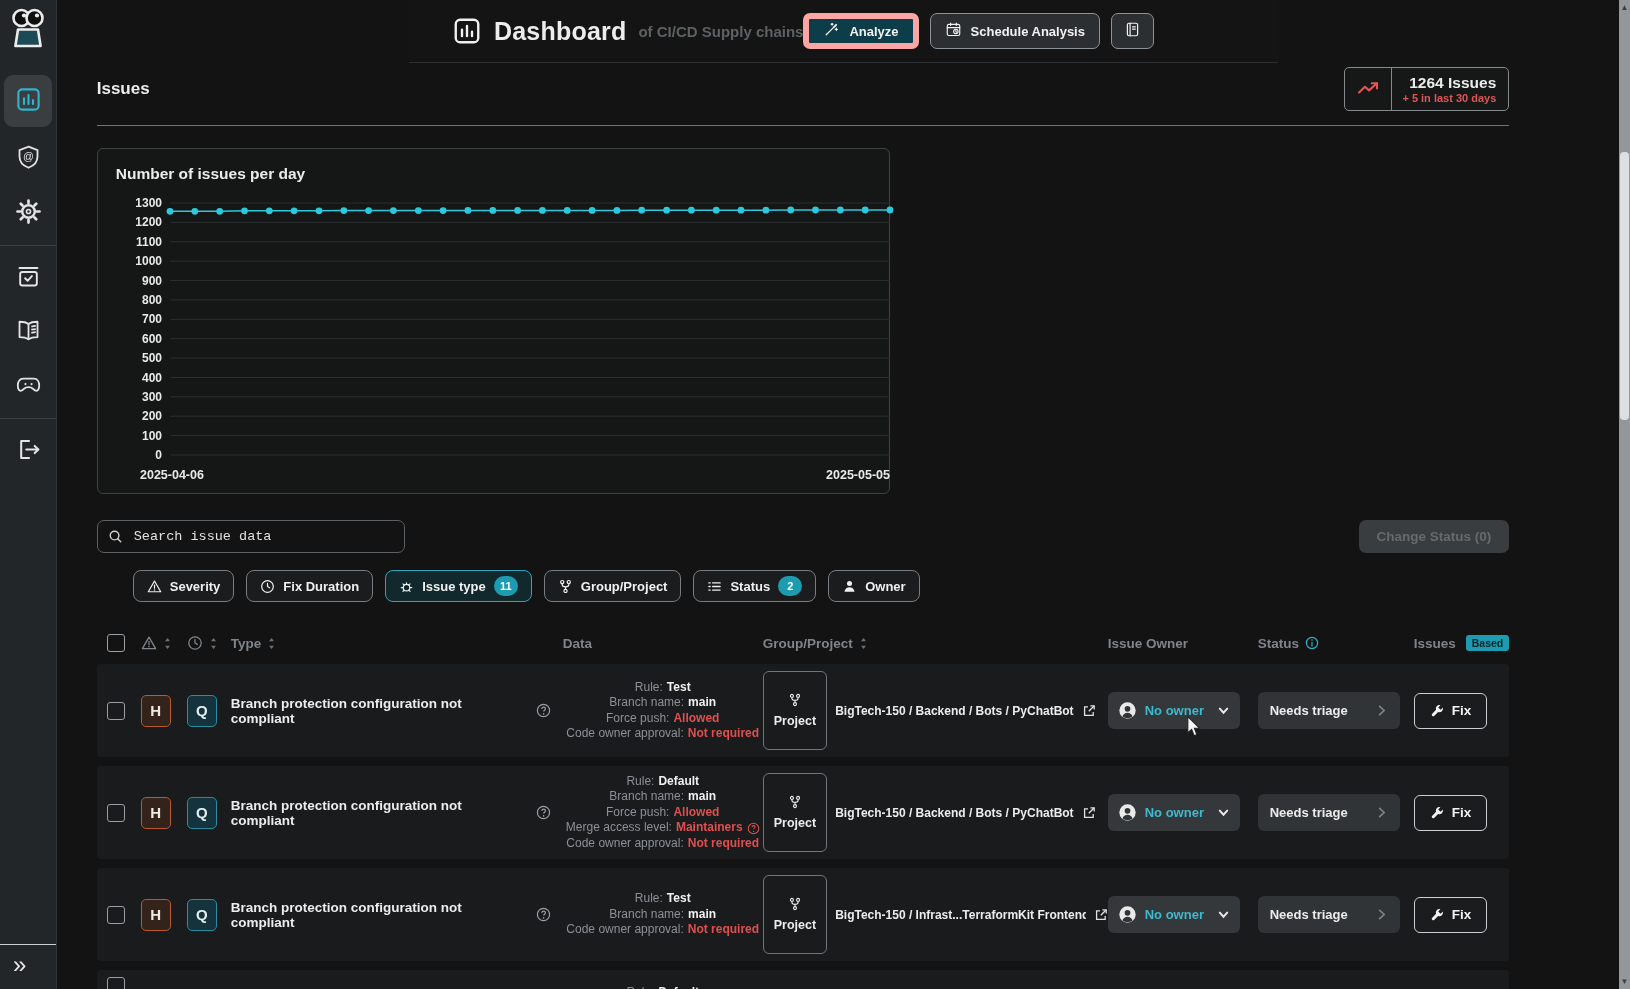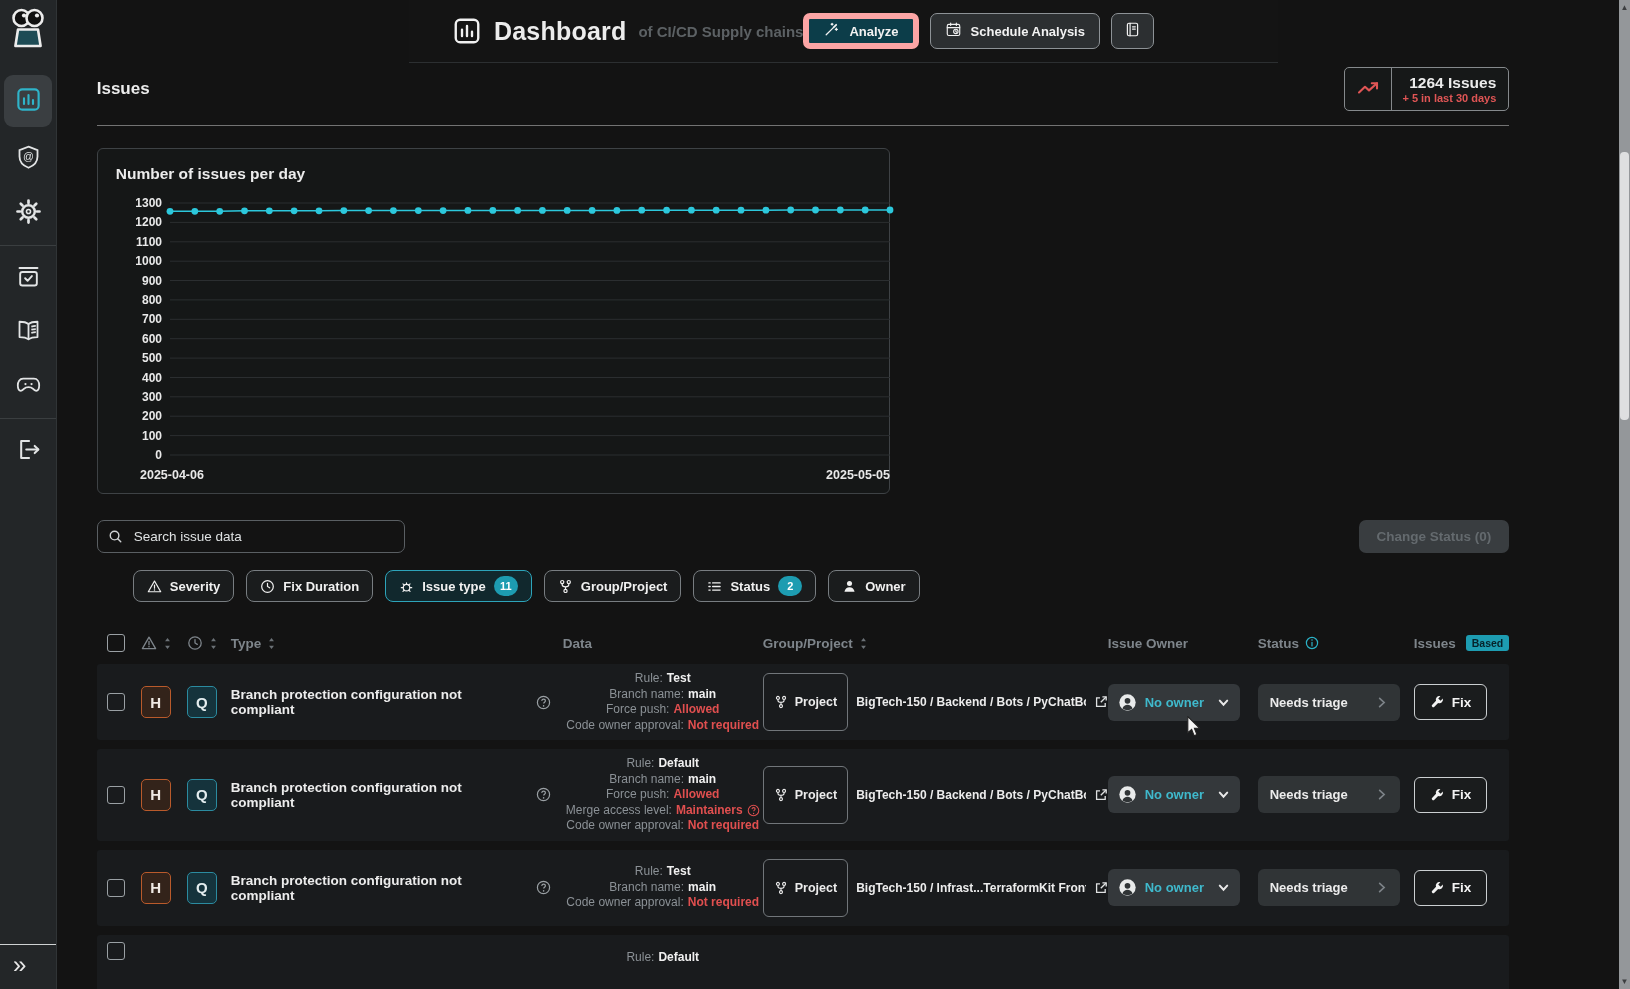--- a/index.html
+++ b/index.html
@@ -57,21 +57,21 @@
   .chart-card h3{margin:0;font-size:15.5px;}
   .chart-sub{font-size:11.5px;color:#6f7478;margin-top:4px;}
   #chart{margin-top:8px;display:block;}
 
   
   .search-row{margin-top:26px;display:flex;justify-content:space-between;align-items:center;}
   .search-box{display:flex;align-items:center;gap:9px;width:308px;height:33px;border:1px solid #5a5f63;
               border-radius:7px;padding:0 10px;box-sizing:border-box;}
   .search-box .sicon{color:#cfd2d4;display:flex;}
   .search-box svg{width:15px;height:15px;}
-  .search-box input{background:transparent;border:none;outline:none;color:#ececec;font-family:Liberation Sans, sans-serif;
+  .search-box input{background:transparent;border:none;outline:none;color:#ececec;font-family:Liberation Mono, monospace;
                     font-size:13.5px;width:100%;}
   .search-box input::placeholder{color:#dfe2e3;opacity:1;}
   .btn-disabled{background:#393d40;color:#646a6e;border:none;border-radius:7px;height:33px;
                 padding:0 18px;font-weight:bold;font-size:13.5px;font-family:inherit;}
   .filters{display:flex;gap:12px;margin-top:17px;margin-left:36px;}
   .filter-pill{display:flex;align-items:center;gap:8px;height:32px;padding:0 13px;background:#1a1c1d;
                border:1px solid #787d81;border-radius:8px;color:#f0f0f0;font-size:13px;font-weight:bold;
                font-family:inherit;cursor:pointer;}
   .filter-pill.active{border-color:#2da4ba;background:#11282d;}
   .fp-icon{display:flex;}
@@ -105,21 +105,21 @@
   .qicon svg{width:15px;height:15px;}
   .data-cell{flex-direction:column;align-items:flex-start;justify-content:center;font-size:12px;line-height:15.5px;}
   .dline{display:flex;align-items:center;gap:4px;white-space:nowrap;}
   .dlabel{color:#8b9196;}
   .dval{font-weight:bold;color:#f0f0f0;}
   .dval.red{color:#e04f4f;}
   .qred{color:#e04f4f;display:flex;}
   .qred svg{width:13px;height:13px;}
   .proj-cell{gap:8px;}
   .proj-pill{display:flex;align-items:center;gap:7px;border:1px solid #71767a;border-radius:6px;
-             padding:21px 10px;font-size:12.5px;font-weight:bold;}
+             padding:21px 10px;font-size:12.5px;font-weight:bold;flex-direction:column;}
   .pp-icon{display:flex;}
   .pp-icon svg{width:14px;height:14px;}
   .proj-path{font-size:12px;font-weight:bold;cursor:pointer;white-space:nowrap;max-width:255px;overflow:hidden;}
   .ext{color:#dfe1e2;display:flex;cursor:pointer;}
   .ext svg{width:14px;height:14px;}
   .owner-pill{display:flex;align-items:center;gap:8px;background:#34383b;border:none;border-radius:6px;
               height:37px;padding:0 10px;width:132px;box-sizing:border-box;font-family:inherit;cursor:pointer;}
   .avatar{display:flex;}
   .avatar svg{width:19px;height:19px;}
   .owner-text{color:#3fb9cc;font-size:13px;font-weight:bold;flex:1;text-align:left;}

